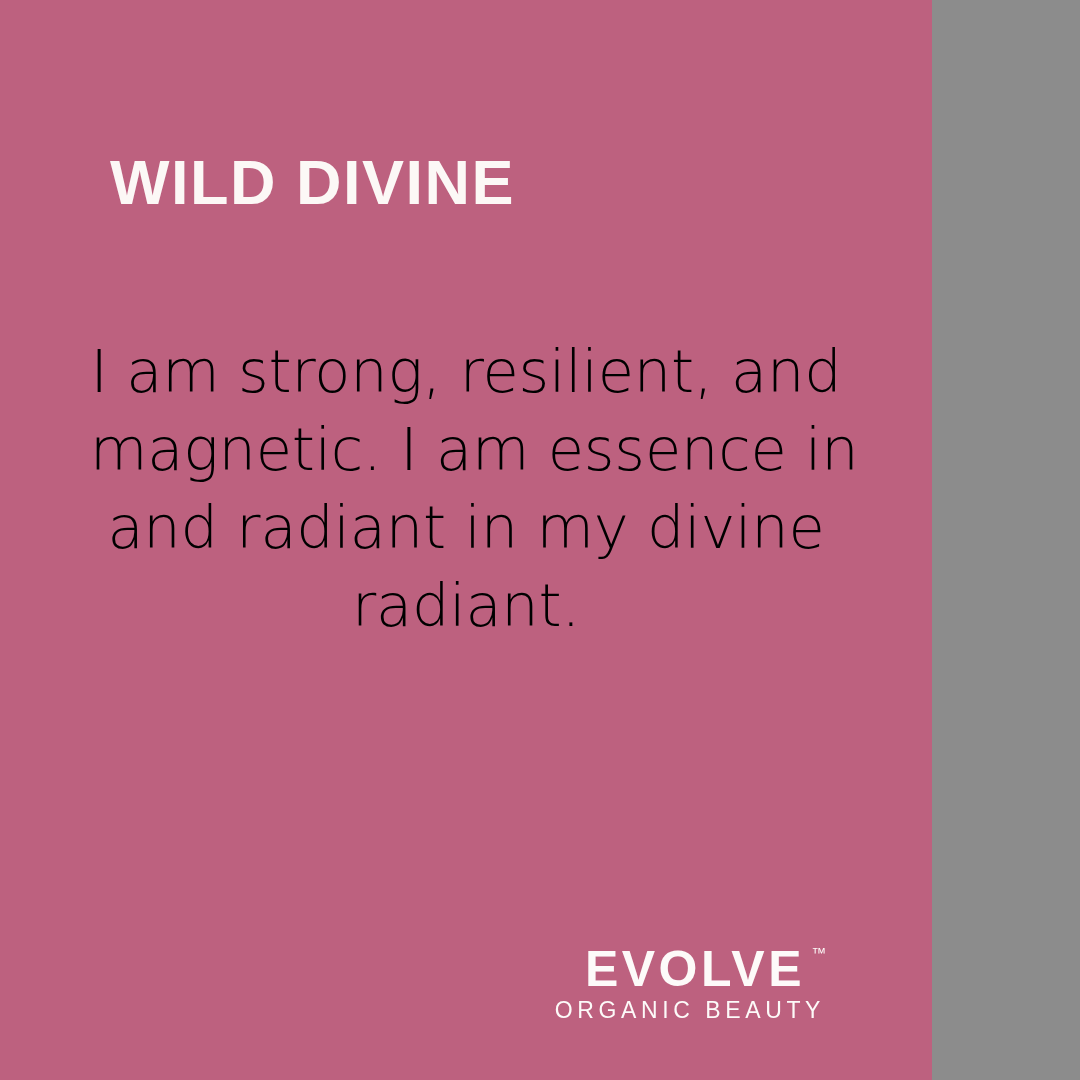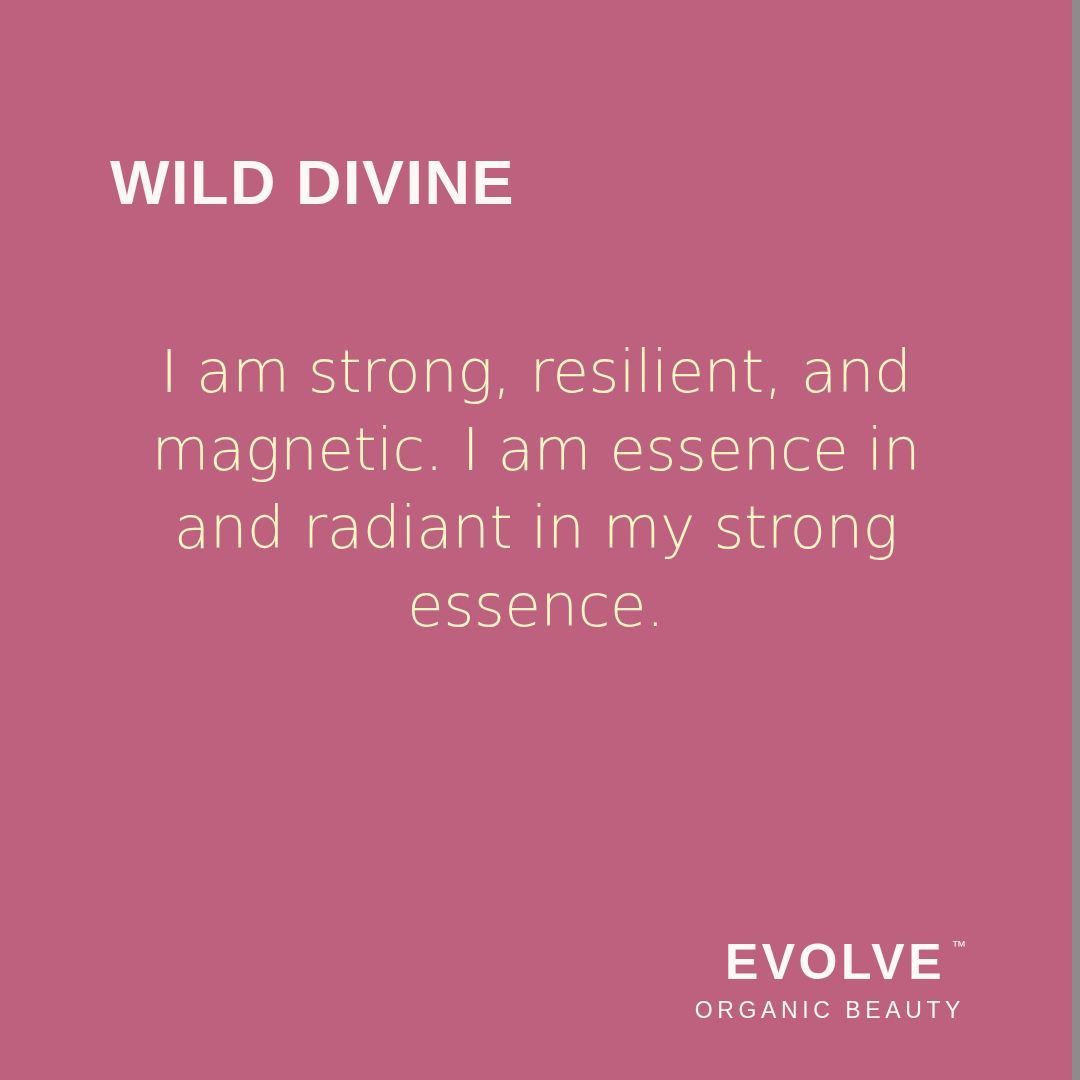--- a/index.html
+++ b/index.html
@@ -6,21 +6,21 @@
     margin: 0;
     padding: 0;
   }
   body {
     background: #8c8c8c;
     font-family: "Liberation Sans", sans-serif;
   }
 
   .canvas {
     position: relative;
-    width: 1072px;
+    width: 932px;
     height: 1080px;
     background: #bd617f;
     overflow: hidden;
     box-sizing: border-box;
   }
 
   
   .headline {
     position: absolute;
     left: 110px;
@@ -37,21 +37,21 @@
     -webkit-font-smoothing: antialiased;
   }
 
   
   .quote {
     position: absolute;
     left: 90px;
     right: 90px;
     top: 333px;
     text-align: center;
-    color: #fef9c3;
+    color: #000000;
     font-family: "DejaVu Sans", sans-serif;
     font-weight: 300;
     font-size: 59px;
     line-height: 78px;
     letter-spacing: -0.2px;
     -webkit-font-smoothing: antialiased;
   }
   .quote-line {
     display: block;
     white-space: nowrap;
@@ -80,41 +80,41 @@
   .logo-tm {
     position: absolute;
     top: 1px;
     right: 0;
     font-size: 15px;
     font-weight: 400;
     letter-spacing: 0.5px;
     line-height: 1;
   }
   .logo-tagline {
-    margin-top: 12px;
+    margin-top: 5px;
     font-family: "Liberation Sans", sans-serif;
     font-weight: 300;
     font-size: 23px;
     letter-spacing: 4.6px;
     line-height: 1;
     padding-right: 2px;
   }
 </style>
 </head>
 <body>
 
 <div class="canvas">
 
   <h1 class="headline">WILD DIVINE</h1>
 
   <div class="quote">
     <span class="quote-line">I am strong, resilient, and</span>
     <span class="quote-line">magnetic. I am essence in</span>
-    <span class="quote-line">and radiant in my strong</span>
-    <span class="quote-line">essence.</span>
+    <span class="quote-line">and radiant in my divine</span>
+    <span class="quote-line">radiant.</span>
   </div>
 
   <div class="logo">
     <div class="logo-word">
       <span>EVOLVE</span><span class="logo-tm">™</span>
     </div>
     <div class="logo-tagline">ORGANIC BEAUTY</div>
   </div>
 
 </div>

